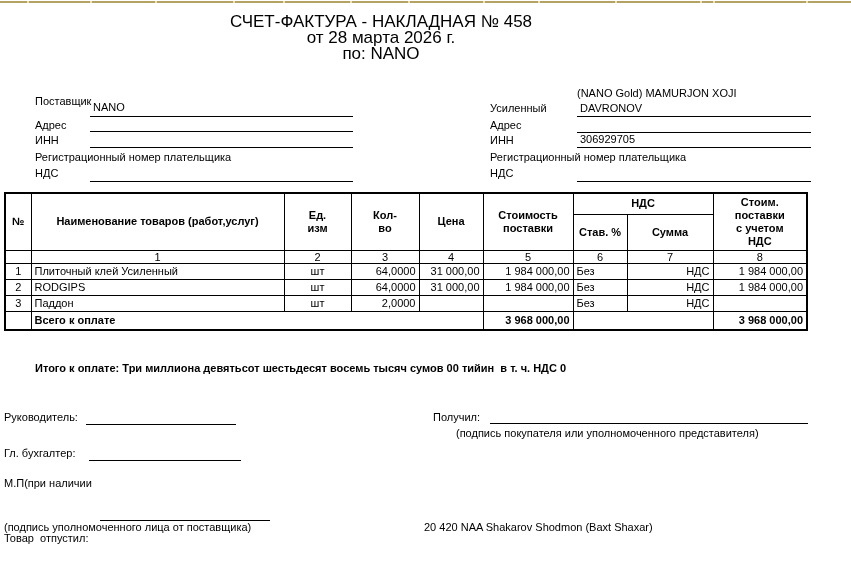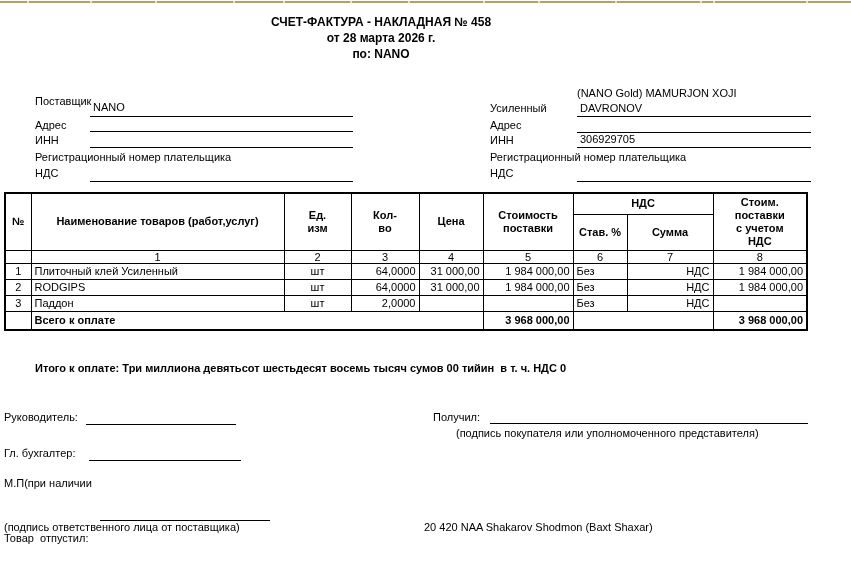--- a/index.html
+++ b/index.html
@@ -7,21 +7,21 @@
     position:relative; width:851px; height:580px; background:#ffffff;
     font-family:"Liberation Sans", sans-serif; color:#000; font-size:11px;
     overflow:hidden;
   }
   .abs { position:absolute; }
 
   
   .top-line { position:absolute; left:0; top:1px; width:851px; height:2px; background:#b3a262; }
   .tick { position:absolute; top:0; width:2px; height:2px; background:#e6dfc2; }
 
-  .title-block { left:0; top:14px; width:762px; text-align:center; font-weight:bold; font-size:12px; line-height:16px; }
+  .title-block { left:0; top:14px; width:762px; text-align:center; font-weight:normal; font-size:17px; line-height:16px; }
 
   .label { line-height:13px; }
   .fill-line { border-bottom:1px solid #000; }
   .val { padding-left:3px; line-height:15px; }
 
   
   table.inv {
     position:absolute; left:4px; top:192px; width:802px;
     border-collapse:collapse; table-layout:fixed; font-size:11px;
   }
@@ -188,17 +188,17 @@
   <div class="abs fill-line" style="left:490px; top:409px; width:318px; height:14px;"></div>
   <div class="abs sig-label" style="left:456px; top:427px;">(подпись покупателя или уполномоченного представителя)</div>
 
   <div class="abs sig-label" style="left:4px; top:447px;">Гл. бухгалтер:</div>
   <div class="abs fill-line" style="left:89px; top:446px; width:152px; height:14px;"></div>
 
   <div class="abs sig-label clip" style="left:4px; top:477px;">М.П(при наличии</div>
 
   <div class="abs sig-label pre" style="left:4px; top:507px;margin-top:25px;">Товар  отпустил:</div>
   <div class="abs fill-line" style="left:100px; top:506px; width:170px; height:14px;"></div>
-  <div class="abs sig-label" style="left:4px; top:521px;">(подпись ответственного лица от поставщика)</div>
+  <div class="abs sig-label" style="left:4px; top:521px;">(подпись уполномоченного лица от поставщика)</div>
 
   <div class="abs sig-label" style="left:424px; top:521px;">20 420 NAA Shakarov Shodmon (Baxt Shaxar)</div>
 
 </div>
 
 </body></html>

